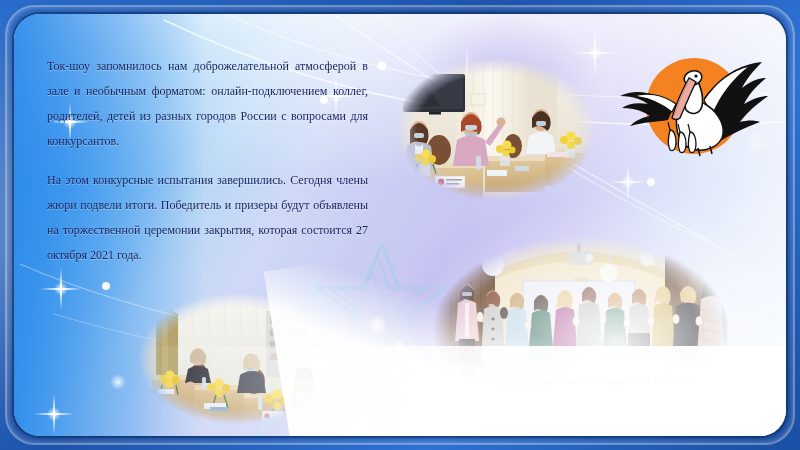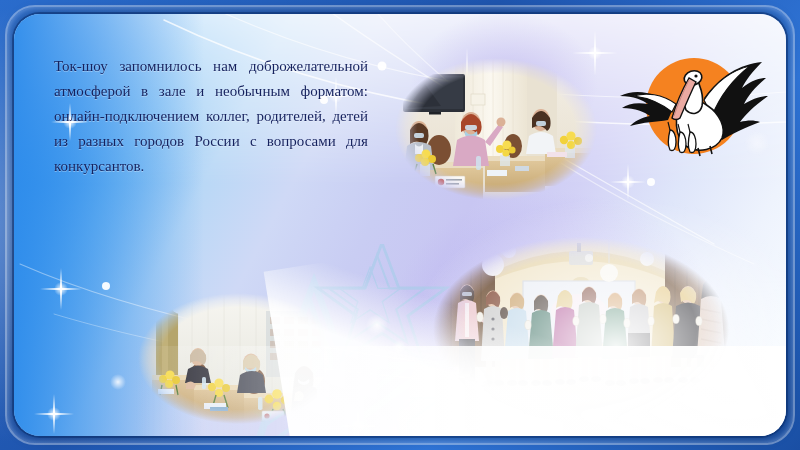--- a/index.html
+++ b/index.html
@@ -91,22 +91,22 @@
     -webkit-mask-image:linear-gradient(90deg,transparent,#000 45%,#000 55%,transparent);
             mask-image:linear-gradient(90deg,transparent,#000 45%,#000 55%,transparent);}
   .spark .core{position:absolute;left:50%;top:50%;width:14px;height:14px;
     transform:translate(-50%,-50%);border-radius:50%;
     background:radial-gradient(closest-side,rgba(255,255,255,.95),rgba(255,255,255,0));}
   .bokeh{position:absolute;border-radius:50%;
     background:radial-gradient(closest-side, rgba(255,255,255,.85), rgba(255,255,255,.25) 70%, rgba(255,255,255,0));}
   
   .text-col{position:absolute;left:24px;top:40px;width:330px;}
   .para{
-    color:#16225e;font-size:15px;line-height:25px;text-align:justify;
-    text-align-last:left;margin:0 0 14px 16px;
+    color:#16225e;font-size:12px;line-height:25px;text-align:justify;
+    text-align-last:left;margin:0 0 14px 9px;
     text-shadow:0 1px 0 rgba(255,255,255,.35);
   }
   
   .photo{position:absolute;overflow:hidden;
     -webkit-mask-image:radial-gradient(closest-side at 50% 50%, #000 78%, rgba(0,0,0,.55) 90%, rgba(0,0,0,0) 100%);
             mask-image:radial-gradient(closest-side at 50% 50%, #000 78%, rgba(0,0,0,.55) 90%, rgba(0,0,0,0) 100%);
   }
   .photo svg{display:block;width:100%;height:100%;}
   .p-jury{left:381px;top:44px;width:202px;height:142px;}
   .p-panel{left:124px;top:279px;width:201px;height:131px;}
@@ -245,20 +245,21 @@
         <div class="h" style="width:40px;"></div>
     </div>
 
     <div class="bokeh" style="left:352px;top:300px;width:22px;height:22px;"></div>
     <div class="bokeh" style="left:378px;top:326px;width:14px;height:14px;"></div>
     <div class="bokeh" style="left:730px;top:116px;width:26px;height:26px;opacity:.5"></div>
     <div class="bokeh" style="left:96px;top:360px;width:16px;height:16px;"></div>
 
     <div class="text-col">
       <p class="para">Ток-шоу запомнилось нам доброжелательной атмосферой в зале и необычным форматом: онлайн-подключением коллег, родителей, детей из разных городов России с вопросами для конкурсантов.</p>
+      <p class="para">На этом конкурсные испытания завершились. Сегодня члены жюри подвели итоги. Победитель и призеры будут объявлены на торжественной церемонии закрытия, которая состоится 27 октября 2021 года.</p>
     </div>
 
     <div class="photo p-jury">
       <svg viewBox="0 0 202 142">
         <defs>
           <linearGradient id="wallA" x1="0" y1="0" x2="0" y2="1">
             <stop offset="0" stop-color="#f3efe6"></stop>
               <stop offset="1" stop-color="#e6ddcb"></stop>
           </linearGradient>
           <linearGradient id="curtA" x1="0" y1="0" x2="1" y2="0">

